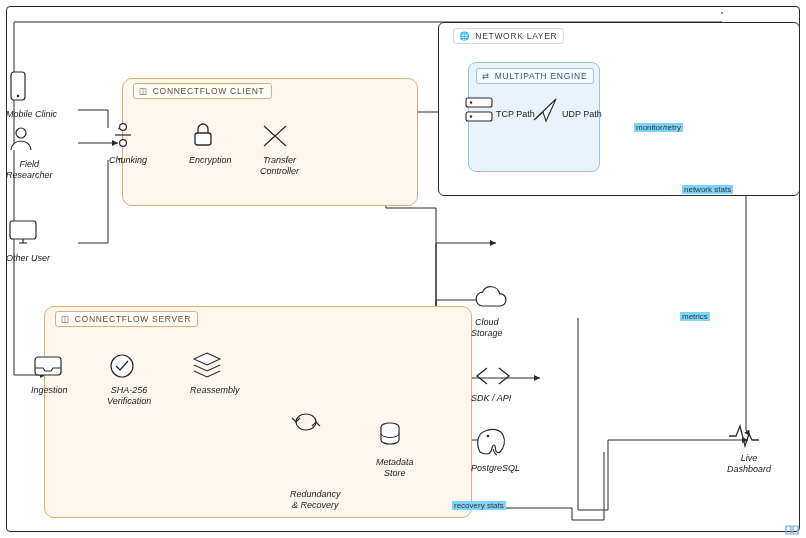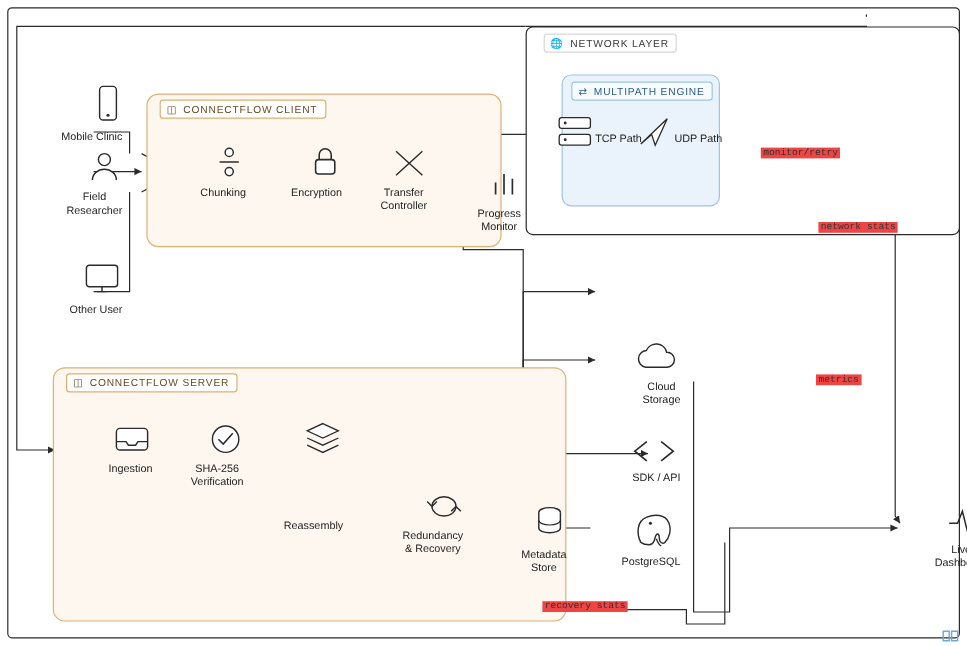--- a/index.html
+++ b/index.html
@@ -65,44 +65,44 @@
     border-radius: 3px;
     padding: 2px 6px 2px 5px;
     white-space: nowrap;
   }
   .group-label.orange { border-color: #e0b072; color: #6b4c22; }
   .group-label.blue { border-color: #9ec3e6; color: #2c5e8a; background:#f7fbff; }
   .node {
     position: absolute;
     display: flex;
     flex-direction: column;
-    align-items: flex-end;
+    align-items: flex-start;
     width: 96px;
     margin-left: -48px;
+    font-style: italic;
   }
   .node .glyph {
     display: block;
     line-height: 0;
   }
   .node .caption {
     margin-top: 5px;
     font-size: 9px;
     color: #222;
     text-align: center;
     line-height: 11px;
     white-space: pre-line;
   }
   .edge-label {
     position: absolute;
     font-size: 8px;
     color: #333;
-    background: #ef4444;
+    background: #7dd3fc;
     padding: 0 2px;
     white-space: nowrap;
-    font-family: Liberation Mono, monospace;
   }
   .mp-node {
     position: absolute;
     display: flex;
     align-items: center;
     width: 80px;
     margin-left: -40px;
   }
   .mp-node .caption {
     margin-top: 4px;
@@ -252,29 +252,20 @@
   <div class="node" style="left:308px; top:122px;">
     <span class="glyph">
       <svg width="30" height="28" viewBox="0 0 30 28">
           <path d="M4,4 L26,24 M4,24 L26,4" stroke="#2b2b2b" stroke-width="1.2" fill="none"></path>
         </svg>
     </span>
     <span class="caption">Transfer
 Controller</span>
   </div>
 
-  <div class="node" style="left:386px; top:140px;">
-    <span class="glyph">
-      <svg width="28" height="28" viewBox="0 0 28 28">
-          <path d="M7,22 v-10 M14,22 v-17 M21,22 v-13" stroke="#2b2b2b" stroke-width="1.4" fill="none"></path>
-        </svg>
-    </span>
-    <span class="caption">Progress
-Monitor</span>
-  </div>
 
   <div class="mp-node" style="left:502px; top:94px;">
     <span class="glyph">
       <svg width="34" height="32" viewBox="0 0 34 32">
           <rect x="4" y="4" width="26" height="9" rx="2" fill="#fff" stroke="#2b2b2b" stroke-width="1.1"></rect>
           <circle cx="9" cy="8.5" r="1.2" fill="#2b2b2b"></circle>
           <rect x="4" y="18" width="26" height="9" rx="2" fill="#fff" stroke="#2b2b2b" stroke-width="1.1"></rect>
           <circle cx="9" cy="22.5" r="1.2" fill="#2b2b2b"></circle>
         </svg>
     </span>
@@ -305,32 +296,32 @@
     <span class="glyph">
       <svg width="30" height="28" viewBox="0 0 30 28">
           <circle cx="15" cy="14" r="11" fill="#fff" stroke="#2b2b2b" stroke-width="1.2"></circle>
           <path d="M9,14 l4,4 l8,-9" fill="none" stroke="#2b2b2b" stroke-width="1.3"></path>
         </svg>
     </span>
     <span class="caption">SHA-256
 Verification</span>
   </div>
 
-  <div class="node" style="left:238px; top:350px;gap:48px;">
+  <div class="node" style="left:238px; top:350px;">
     <span class="glyph">
       <svg width="34" height="30" viewBox="0 0 34 30">
           <path d="M17,3 L30,9 L17,15 L4,9 z" fill="#fff" stroke="#2b2b2b" stroke-width="1.1"></path>
           <path d="M4,15 L17,21 L30,15" fill="none" stroke="#2b2b2b" stroke-width="1.1"></path>
           <path d="M4,21 L17,27 L30,21" fill="none" stroke="#2b2b2b" stroke-width="1.1"></path>
         </svg>
     </span>
     <span class="caption">Reassembly</span>
   </div>
 
-  <div class="node" style="left:338px; top:408px;">
+  <div class="node" style="left:338px; top:408px;gap:48px;">
     <span class="glyph">
       <svg width="32" height="28" viewBox="0 0 32 28">
           <path d="M6,14 a10,8 0 0,1 20,0" fill="none" stroke="#2b2b2b" stroke-width="1.2"></path>
           <path d="M26,14 a10,8 0 0,1 -20,0" fill="none" stroke="#2b2b2b" stroke-width="1.2"></path>
           <path d="M2,10 l4,4 l4,-4" fill="none" stroke="#2b2b2b" stroke-width="1.2"></path>
           <path d="M22,18 l4,-4 l4,4" fill="none" stroke="#2b2b2b" stroke-width="1.2"></path>
         </svg>
     </span>
     <span class="caption">Redundancy
 &amp; Recovery</span>

